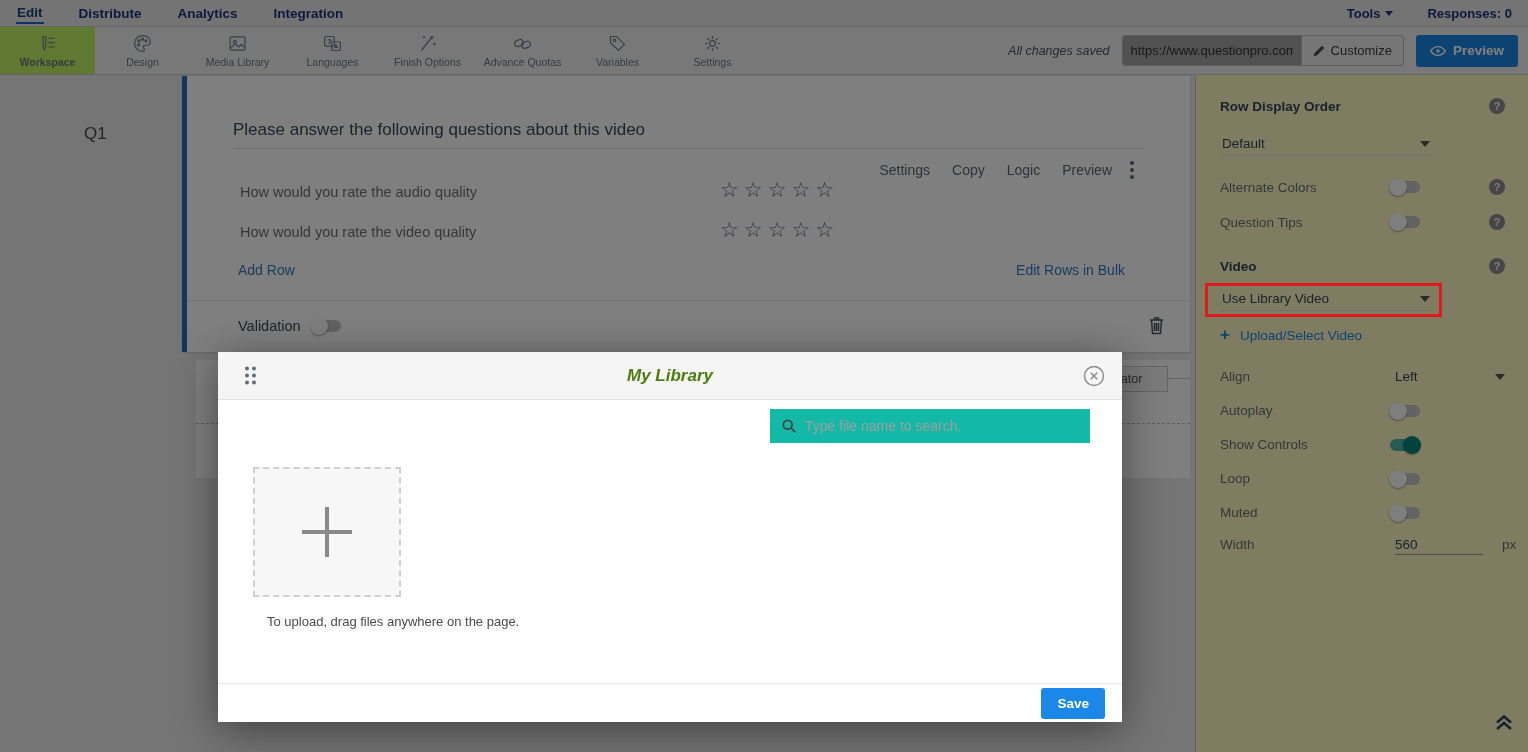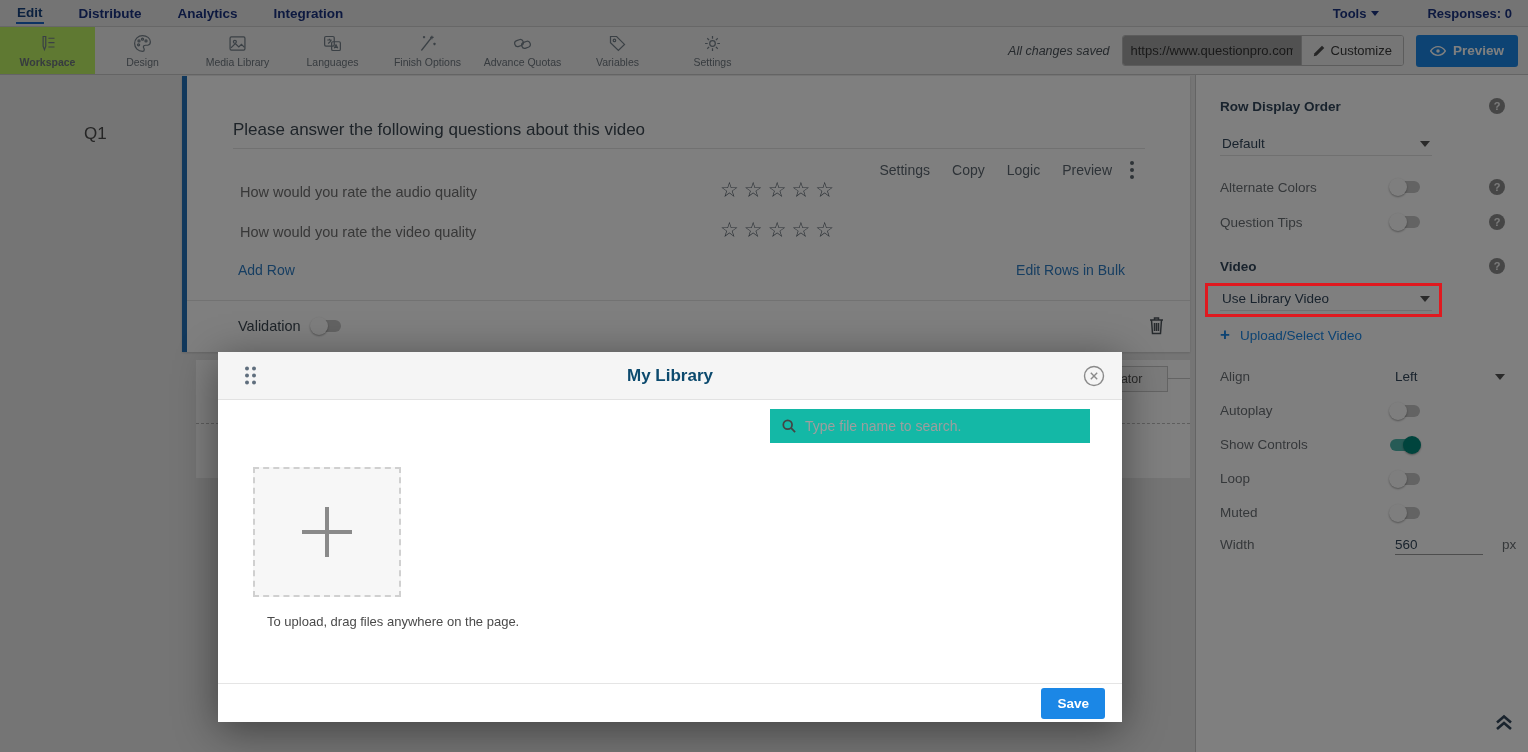--- a/index.html
+++ b/index.html
@@ -6,21 +6,21 @@
   html,body { width:1528px; height:752px; overflow:hidden; }
   body { font-family:"Liberation Sans", sans-serif; background:#ebebeb; position:relative; }
 
   
   .topnav { position:absolute; left:0; top:0; width:1528px; height:27px; background:#e9e9e9;
             border-bottom:1px solid #cfcfcf; display:flex; align-items:center; padding:0 16px; z-index:10; }
   .topnav .nav-item { font-size:13.5px; font-weight:700; color:#1b3380; margin-right:34px; cursor:pointer;
             padding:3px 1px 2px; }
   .topnav .nav-item.active { color:#17427e; border-bottom:2px solid #1b66c9; }
   .topnav .spacer { flex:1; }
-  .topnav .right-item { font-size:13px; font-weight:700; color:#1b3380; margin-left:48px; display:flex; align-items:center; gap:5px; }
+  .topnav .right-item { font-size:13px; font-weight:700; color:#1b3380; margin-left:34px; display:flex; align-items:center; gap:5px; }
   .caret-down { width:0; height:0; border-left:4px solid transparent; border-right:4px solid transparent; border-top:5px solid #1b3380; display:inline-block; }
 
   
   .toolbar { position:absolute; left:0; top:27px; width:1528px; height:48px; background:#f0f0f0;
              border-bottom:1px solid #c9c9c9; display:flex; align-items:stretch; z-index:10; }
   .tb-item { width:95px; display:flex; flex-direction:column; align-items:center; justify-content:center;
              gap:2px; color:#6e777f; cursor:pointer; }
   .tb-item.active { background:#bef264;font-weight:bold; }
   .tb-item svg { width:21px; height:21px; stroke:#75808a; fill:none; stroke-width:1.4; }
   .tb-label { font-size:10.5px; color:#6e777f; }
@@ -63,21 +63,21 @@
   .sub-dashed { position:absolute; left:196px; top:423px; width:994px; border-top:1px dashed #bdbdbd; }
 
   
   .toggle { position:relative; width:30px; height:12px; border-radius:6px; background:#c6c6c6; display:inline-block; cursor:pointer; flex:none; }
   .toggle::after { content:""; position:absolute; top:-3px; left:-1px; width:18px; height:18px; border-radius:50%;
                    background:#fdfdfd; box-shadow:0 1px 2px rgba(0,0,0,.35); }
   .toggle.on { background:#4db6ac; }
   .toggle.on::after { left:13px; background:#00897b; }
 
   
-  .sidebar { position:absolute; left:1195px; top:75px; width:333px; height:677px; background:#ffffff;
+  .sidebar { position:absolute; left:1195px; top:75px; width:333px; height:677px; background:#fef9c3;
              border-left:1px solid #c9c9c9; }
   .sb-row { position:absolute; left:24px; width:285px; display:flex; align-items:center; }
   .sb-heading { font-size:13.5px; font-weight:700; color:#33475b; }
   .sb-label { font-size:13.5px; color:#6b7075; }
   .sb-help { margin-left:auto; width:16px; height:16px; border-radius:50%; background:#8d8d8d; color:#f5f5f5;
              font-size:11px; font-weight:700; text-align:center; line-height:16px; flex:none; }
   .sb-select { width:212px; display:flex; align-items:center; border-bottom:1px solid #e0e0e0; padding:4px 2px; cursor:pointer; }
   .sb-select .val { font-size:13.5px; color:#33475b; }
   .sb-select .caret { margin-left:auto; width:0; height:0; border-left:5px solid transparent; border-right:5px solid transparent; border-top:6px solid #555; }
   .sb-toggle-slot { position:absolute; left:170px; }
@@ -94,21 +94,21 @@
   .scrolltop svg { width:24px; height:24px; stroke:#33475b; stroke-width:2.6; fill:none; }
 
   
   .overlay { position:absolute; inset:0; background:rgba(0,0,0,0.5); z-index:40; }
   .modal { position:absolute; left:218px; top:352px; width:904px; height:370px; background:#fff; z-index:60;
            box-shadow:0 8px 40px rgba(0,0,0,.45); }
   .modal-header { position:absolute; left:0; top:0; width:100%; height:48px; background:#f5f5f5;
                   border-bottom:1px solid #e2e2e2; display:flex; align-items:center; }
   .drag-handle { position:absolute; left:25px; top:13px; cursor:move; }
   .drag-handle svg { width:15px; height:21px; fill:#5f6e7d; }
-  .modal-title { width:100%; text-align:center; font-size:17px; font-weight:700; color:#0c4a6e; }
+  .modal-title { width:100%; text-align:center; font-size:17px; font-weight:700; color:#4d7c0f;font-style:italic; }
   .modal-close { position:absolute; right:17px; top:13px; cursor:pointer; }
   .modal-close svg { width:22px; height:22px; stroke:#8a8a8a; fill:none; stroke-width:1.4; }
   .modal-search { position:absolute; right:32px; top:57px; width:320px; height:34px; background:#14b8a6;
                   display:flex; align-items:center; padding:0 12px; gap:9px; }
   .modal-search svg { width:14px; height:14px; stroke:#444; fill:none; stroke-width:2; flex:none; }
   .modal-search input { flex:1; border:none; outline:none; background:transparent; font-size:14px; color:#333; }
   .modal-search input::placeholder { color:#9e9e9e; }
   .upload-tile { position:absolute; left:35px; top:115px; width:148px; height:130px; background:#f7f7f7;
                  border:2px dashed #d0d0d0; display:flex; align-items:center; justify-content:center; cursor:pointer; }
   .upload-tile svg { width:66px; height:66px; stroke:#8a8a8a; stroke-width:4; }

